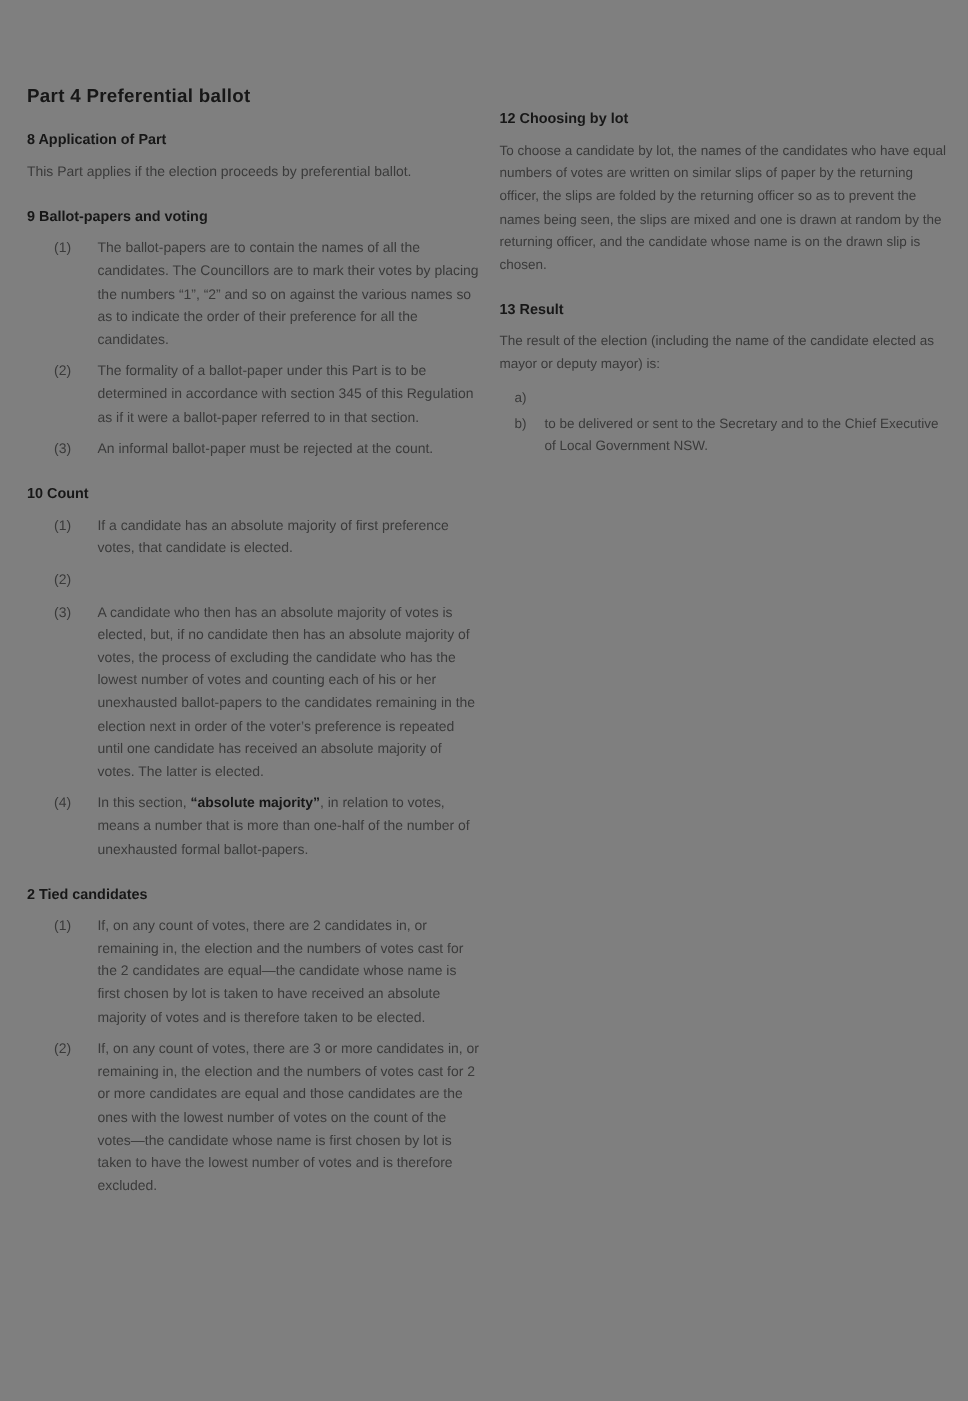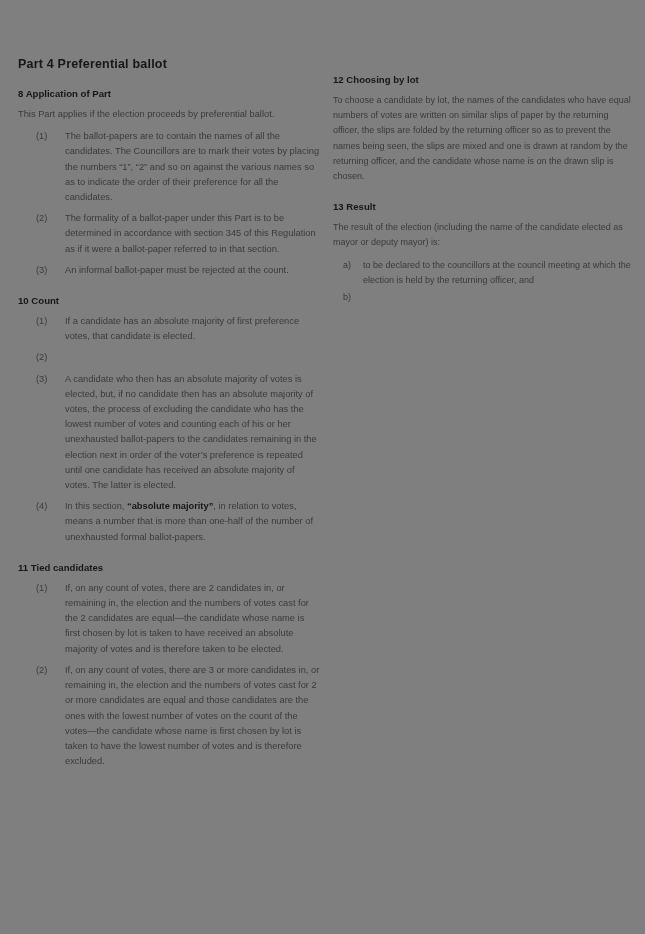--- a/index.html
+++ b/index.html
@@ -60,20 +60,21 @@
 <body>
 
 <div class="page">
 
   <div class="col col-left">
     <h1 class="part-heading">Part 4 Preferential ballot</h1>
 
     <h2 class="clause-heading">8 Application of Part</h2>
     <p class="body-text">This Part applies if the election proceeds by preferential ballot.</p>
 
+    <h2 class="clause-heading">9 Ballot-papers and voting</h2>
     <div class="item">
       <span class="marker">(1)</span>
       <span class="text">The ballot-papers are to contain the names of all the candidates. The Councillors are to mark their votes by placing the numbers “1”, “2” and so on against the various names so as to indicate the order of their preference for all the candidates.</span>
     </div>
     <div class="item">
       <span class="marker">(2)</span>
       <span class="text">The formality of a ballot-paper under this Part is to be determined in accordance with section 345 of this Regulation as if it were a ballot-paper referred to in that section.</span>
     </div>
     <div class="item">
       <span class="marker">(3)</span>
@@ -90,40 +91,40 @@
     </div>
     <div class="item">
       <span class="marker">(3)</span>
       <span class="text">A candidate who then has an absolute majority of votes is elected, but, if no candidate then has an absolute majority of votes, the process of excluding the candidate who has the lowest number of votes and counting each of his or her unexhausted ballot-papers to the candidates remaining in the election next in order of the voter’s preference is repeated until one candidate has received an absolute majority of votes. The latter is elected.</span>
     </div>
     <div class="item">
       <span class="marker">(4)</span>
       <span class="text"><span>In this section, </span><span class="bold-term">“absolute majority”</span><span>, in relation to votes, means a number that is more than one-half of the number of unexhausted formal ballot-papers.</span></span>
     </div>
 
-    <h2 class="clause-heading">11 Tied candidates</h2>
+    <h2 class="clause-heading">2 Tied candidates</h2>
     <div class="item">
       <span class="marker">(1)</span>
       <span class="text">If, on any count of votes, there are 2 candidates in, or remaining in, the election and the numbers of votes cast for the 2 candidates are equal—the candidate whose name is first chosen by lot is taken to have received an absolute majority of votes and is therefore taken to be elected.</span>
     </div>
     <div class="item">
       <span class="marker">(2)</span>
       <span class="text">If, on any count of votes, there are 3 or more candidates in, or remaining in, the election and the numbers of votes cast for 2 or more candidates are equal and those candidates are the ones with the lowest number of votes on the count of the votes—the candidate whose name is first chosen by lot is taken to have the lowest number of votes and is therefore excluded.</span>
     </div>
   </div>
 
   <div class="col col-right">
 
     <h2 class="clause-heading">12 Choosing by lot</h2>
     <p class="body-text">To choose a candidate by lot, the names of the candidates who have equal numbers of votes are written on similar slips of paper by the returning officer, the slips are folded by the returning officer so as to prevent the names being seen, the slips are mixed and one is drawn at random by the returning officer, and the candidate whose name is on the drawn slip is chosen.</p>
 
     <h2 class="clause-heading">13 Result</h2>
     <p class="body-text">The result of the election (including the name of the candidate elected as mayor or deputy mayor) is:</p>
     <div class="item lettered">
       <span class="marker">a)</span>
-      <span class="text">to be declared to the councillors at the council meeting at which the election is held by the returning officer, and</span>
     </div>
     <div class="item lettered">
       <span class="marker">b)</span>
+      <span class="text">to be delivered or sent to the Secretary and to the Chief Executive of Local Government NSW.</span>
     </div>
   </div>
 
 </div>
 
 </body></html>

